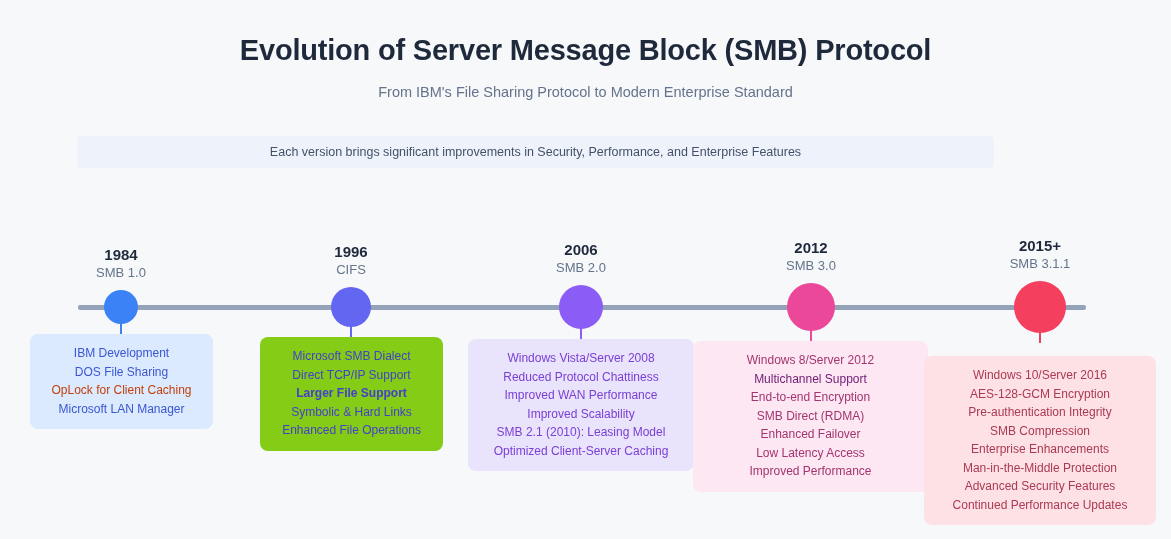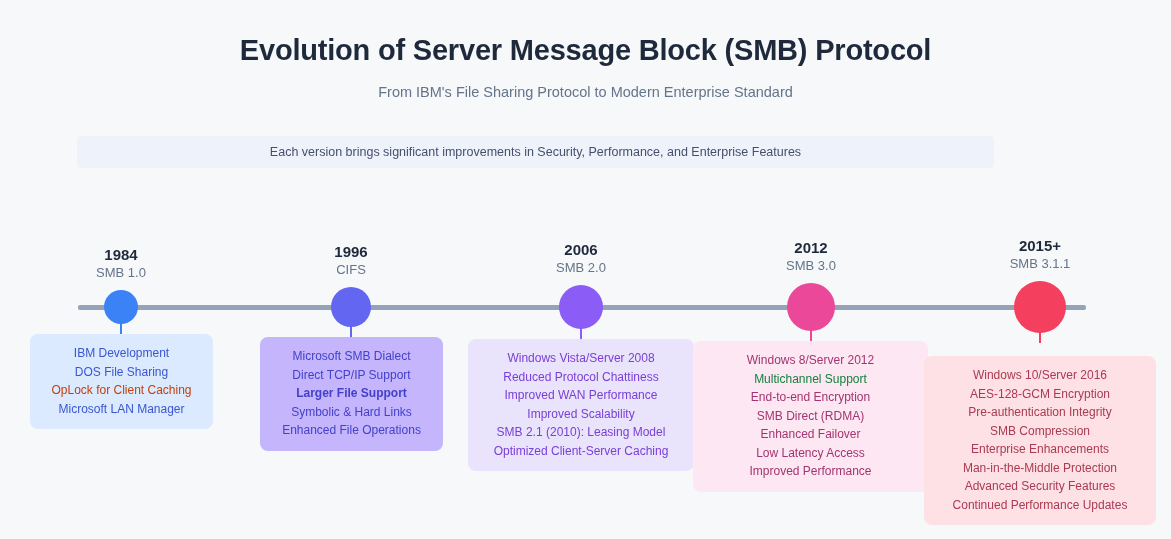--- a/index.html
+++ b/index.html
@@ -141,21 +141,21 @@
           <div class="card-item" style="color: rgb(59, 86, 209);">DOS File Sharing</div>
           <div class="card-item" style="color: #c2410c;">OpLock for Client Caching</div>
           <div class="card-item" style="color: rgb(59, 86, 209);">Microsoft LAN Manager</div>
         </div>
         <div class="node-stem" style="left: 120px; top: 322px; height: 12px; background: rgb(59, 130, 246);"></div>
         <div class="node-dot" style="left: 104px; top: 290px; width: 34px; height: 34px; background: rgb(59, 130, 246);"></div>
       </div>
       <div class="node">
         <div class="node-year" style="left: 271px; top: 242px; width: 160px;">1996</div>
         <div class="node-version" style="left: 271px; top: 261px; width: 160px;">CIFS</div>
-        <div class="node-card" style="left: 260px; top: 337px; width: 183px; background: #c4b5fd;">
+        <div class="node-card" style="left: 260px; top: 337px; width: 183px; background: #84cc16;">
           <div class="card-item" style="color: rgb(67, 65, 201);">Microsoft SMB Dialect</div>
           <div class="card-item" style="color: rgb(67, 65, 201);">Direct TCP/IP Support</div>
           <div class="card-item" style="color: rgb(67, 65, 201); font-weight: bold;">Larger File Support</div>
           <div class="card-item" style="color: rgb(67, 65, 201);">Symbolic &amp; Hard Links</div>
           <div class="card-item" style="color: rgb(67, 65, 201);">Enhanced File Operations</div>
         </div>
         <div class="node-stem" style="left: 350px; top: 325px; height: 12px; background: rgb(99, 102, 241);"></div>
         <div class="node-dot" style="left: 331px; top: 287px; width: 40px; height: 40px; background: rgb(99, 102, 241);"></div>
       </div>
       <div class="node">
@@ -170,21 +170,21 @@
           <div class="card-item" style="color: rgb(122, 63, 214);">Optimized Client-Server Caching</div>
         </div>
         <div class="node-stem" style="left: 580px; top: 327px; height: 12px; background: rgb(139, 92, 246);"></div>
         <div class="node-dot" style="left: 559px; top: 285px; width: 44px; height: 44px; background: rgb(139, 92, 246);"></div>
       </div>
       <div class="node">
         <div class="node-year" style="left: 731px; top: 238px; width: 160px;">2012</div>
         <div class="node-version" style="left: 731px; top: 257px; width: 160px;">SMB 3.0</div>
         <div class="node-card" style="left: 693px; top: 341px; width: 235px; background: rgb(252, 231, 243);">
           <div class="card-item" style="color: rgb(164, 52, 111);">Windows 8/Server 2012</div>
-          <div class="card-item" style="color: #15803d;">Multichannel Support</div>
+          <div class="card-item" style="color: #701a75;">Multichannel Support</div>
           <div class="card-item" style="color: rgb(164, 52, 111);">End-to-end Encryption</div>
           <div class="card-item" style="color: rgb(164, 52, 111);">SMB Direct (RDMA)</div>
           <div class="card-item" style="color: rgb(164, 52, 111);">Enhanced Failover</div>
           <div class="card-item" style="color: rgb(164, 52, 111);">Low Latency Access</div>
           <div class="card-item" style="color: rgb(164, 52, 111);">Improved Performance</div>
         </div>
         <div class="node-stem" style="left: 810px; top: 329px; height: 12px; background: rgb(236, 72, 153);"></div>
         <div class="node-dot" style="left: 787px; top: 283px; width: 48px; height: 48px; background: rgb(236, 72, 153);"></div>
       </div>
       <div class="node">

